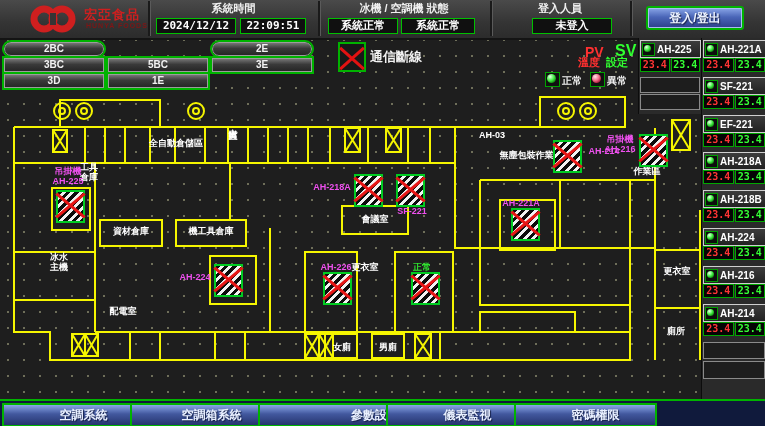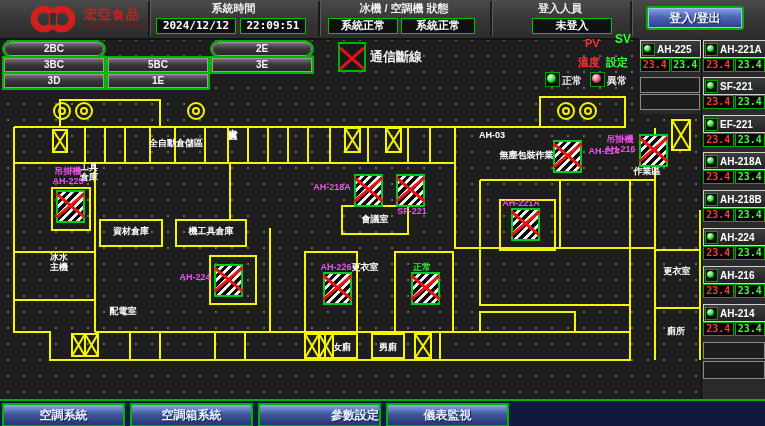--- a/index.html
+++ b/index.html
@@ -64,21 +64,21 @@
     background:repeating-linear-gradient(135deg,#0c0c0c 0 3px,#f2f2f2 3px 6px);z-index:4;cursor:pointer;}
   .dev .x1,.dev .x2{position:absolute;left:-6px;top:12px;width:37px;height:3px;background:#e81515;}
   .dev .x1{transform:rotate(40deg);} .dev .x2{transform:rotate(-40deg);}
   .devlabel{position:absolute;color:#f050f0;font-size:9px;font-weight:bold;line-height:10px;text-align:center;z-index:3;}
   .devlabel.green{color:#2ee22e;}
   
   .navbar{position:absolute;left:0;top:399px;width:765px;height:27px;background:#101a3c;border-top:2px solid #00b300;}
   .nav-btn{position:absolute;top:2px;height:20px;
     background:linear-gradient(#8aa6e8,#42589e 45%,#25346e);
     border:2px solid #00b300;color:#e9f0ff;font-size:12px;font-weight:bold;
-    text-align:center;line-height:20px;text-shadow:1px 1px 1px #141e45;cursor:pointer;}
+    text-align:center;line-height:20px;text-shadow:1px 1px 1px #141e45;cursor:pointer;padding-left:20px;}
 </style>
 </head>
 <body>
 
 <div class="header">
   <svg class="abs" style="left:24px;top:3px;" width="56" height="32">
     <circle cx="20" cy="16" r="10" fill="none" stroke="#cf1f1f" stroke-width="7"></circle>
     <circle cx="38" cy="16" r="10" fill="none" stroke="#cf1f1f" stroke-width="7"></circle>
     <rect x="26" y="10" width="6" height="12" fill="#343434"></rect>
   </svg>
@@ -112,22 +112,22 @@
 <div class="floor-btn" style="left:212px;top:58px;">3E</div>
 <div class="floor-btn" style="left:4px;top:74px;">3D</div>
 <div class="floor-btn" style="left:108px;top:74px;">1E</div>
 
 <div class="comm-box">
   <div class="xbar" style="transform:rotate(42deg);"></div>
   <div class="xbar" style="transform:rotate(-42deg);"></div>
 </div>
 <div class="legend-text" style="left:370px;top:48px;font-size:13px;color:#f2f2f2;position:absolute;">通信斷線</div>
 
-<div class="legend-text abs" style="left:585px;top:37px;font-size:11px;color:#ff3030;">PV</div>
-<div class="legend-text abs" style="left:615px;top:32px;font-size:12px;color:#30ff30;">SV</div>
+<div class="legend-text abs" style="left:585px;top:44px;font-size:14px;color:#ff3030;">PV</div>
+<div class="legend-text abs" style="left:615px;top:42px;font-size:16px;color:#30ff30;">SV</div>
 <div class="legend-text abs" style="left:578px;top:55px;font-size:11px;color:#ff3030;">溫度</div>
 <div class="legend-text abs" style="left:606px;top:55px;font-size:11px;color:#30ff30;">設定</div>
 
 <div class="led led-green" style="left:545px;top:72px;">
     <i></i>
   </div>
 <div class="legend-text abs" style="left:562px;top:74px;font-size:10px;color:#f0f0f0;">正常</div>
 <div class="led led-red" style="left:590px;top:72px;">
     <i></i>
   </div>
@@ -423,13 +423,14 @@
 </div>
 
 <div class="eq-empty" style="left:703px;top:342px;width:60px;height:15px;"></div>
 <div class="eq-empty" style="left:703px;top:361px;width:60px;height:16px;"></div>
 
 <div class="navbar">
   <div class="nav-btn" style="left:2px;width:119px;">空調系統</div>
   <div class="nav-btn" style="left:130px;width:119px;">空調箱系統</div>
   <div class="nav-btn" style="left:258px;width:119px;text-align:right;">參數設定</div>
   <div class="nav-btn" style="left:386px;width:119px;">儀表監視</div>
+  <div class="nav-btn" style="left:514px;width:119px;">密碼權限</div>
 </div>
 
 </body></html>

